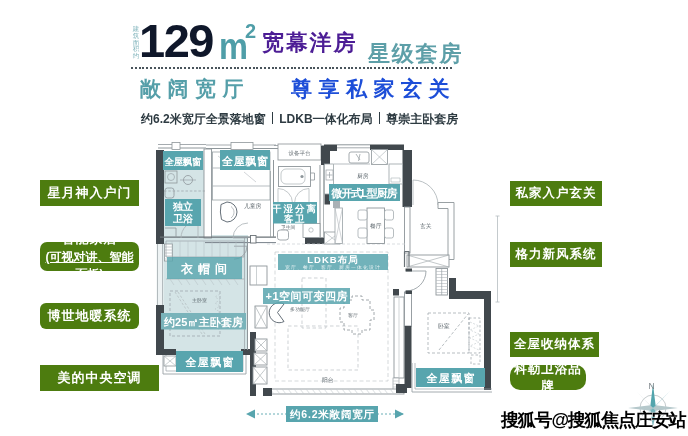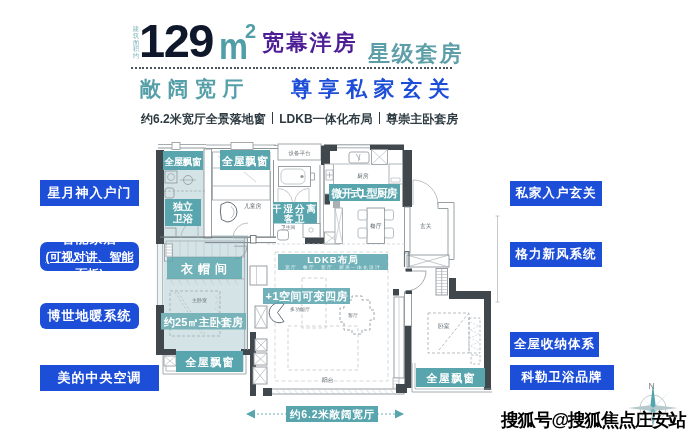--- a/index.html
+++ b/index.html
@@ -1,19 +1,19 @@
 <!DOCTYPE html>
 <html><head>
 <meta charset="utf-8">
 <style>
   html,body{margin:0;padding:0;background:#ffffff;}
   body{width:688px;height:436px;font-family:"Liberation Sans",sans-serif;overflow:hidden;}
   #page{position:relative;width:688px;height:436px;background:#fff;}
   .abs{position:absolute;}
-  .btn{position:absolute;background:#1d4ed8;color:#fff;display:flex;flex-direction:column;
+  .btn{position:absolute;background:#4d7c0f;color:#fff;display:flex;flex-direction:column;
        align-items:center;justify-content:center;text-align:center;font-weight:bold;}
   .btn .t1{font-size:13px;letter-spacing:1px;}
   .btn .t2{font-size:12px;letter-spacing:0;font-weight:bold;margin-top:1px;text-decoration:underline;}
 </style>
 </head>
 <body>
 <div id="page">
 
   <div class="abs" style="left:132px;top:26px;width:8px;height:40px;color:#7fb3bb;font-size:6.5px;line-height:6.8px;text-align:center;">建<br>筑<br>面<br>积<br>约</div>
 
@@ -57,21 +57,21 @@
     </div>
 
   <div class="btn" style="left:510px;top:242px;width:92px;height:25px;">
       <div class="t1" style="font-size:12.5px;">格力新风系统</div>
     </div>
 
   <div class="btn" style="left:510px;top:304px;width:89px;height:25px;margin-top:28px;">
       <div class="t1" style="font-size:12.5px;">全屋收纳体系</div>
     </div>
 
-  <div class="btn" style="left:510px;top:365px;width:104px;height:25px;">
+  <div class="btn" style="left:510px;top:365px;width:76px;height:25px;border-radius:10px;">
       <div class="t1" style="font-size:12.5px;">科勒卫浴品牌</div>
     </div>
 
   <svg class="abs" style="left:0;top:0;" width="688" height="436" viewBox="0 0 688 436">
     <g id="plan" fill="none" stroke-linecap="butt">
 
     <rect x="159" y="235" width="89" height="116" fill="#d4e4e6"></rect>
 
     <rect x="160" y="151" width="45" height="90" fill="#d4e4e6"></rect>
 

